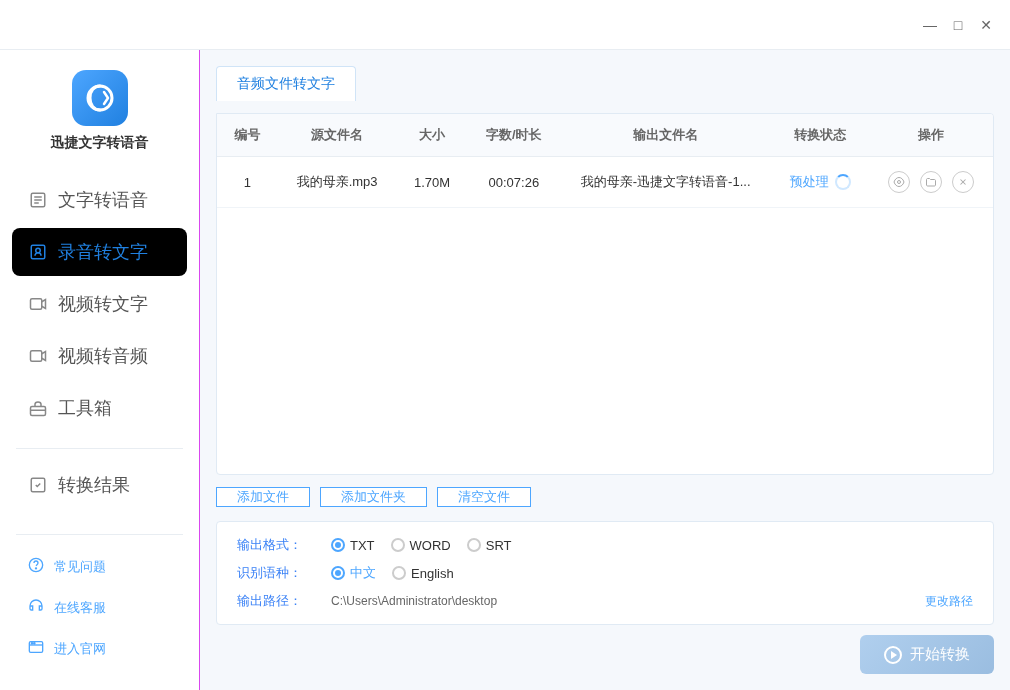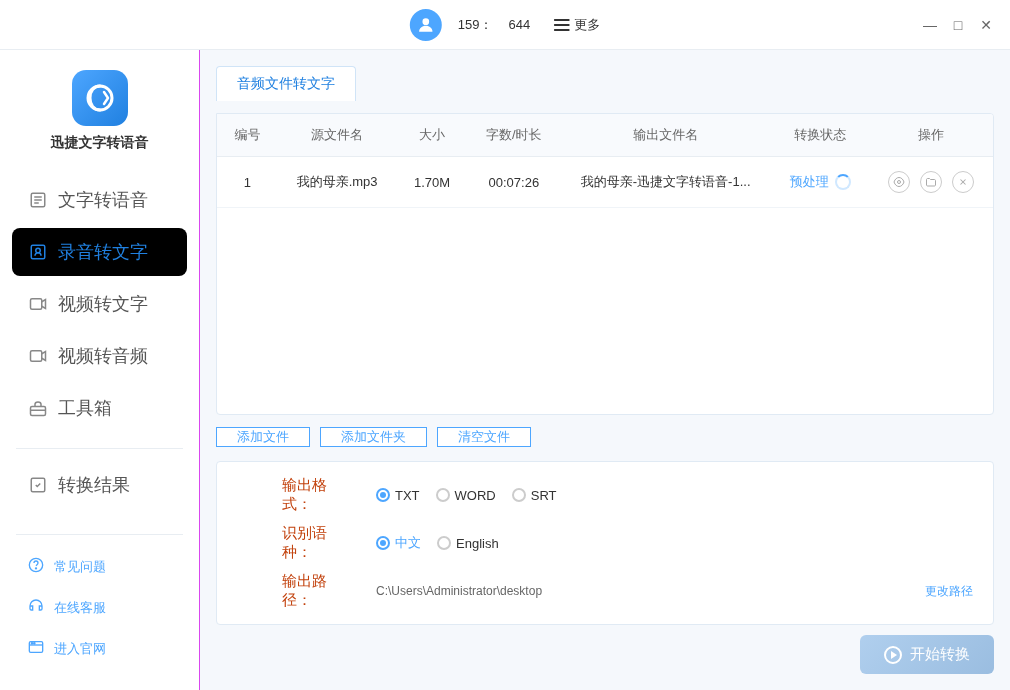--- a/index.html
+++ b/index.html
@@ -201,21 +201,21 @@
       border-collapse: collapse;
       font-size: 13px;
     }
     thead tr {
       background: #f8fafd;
       border-bottom: 1px solid #e8edf2;
     }
     thead th {
       padding: 12px 16px;
       color: #666;
-      font-weight: 400;
+      font-weight: 700;
       text-align: center;
     }
     tbody tr {
       border-bottom: 1px solid #f0f4f8;
     }
     tbody td {
       padding: 14px 16px;
       color: #333;
       text-align: center;
     }
@@ -284,24 +284,23 @@
       display: flex;
       align-items: center;
       gap: 24px;
       margin-bottom: 10px;
       font-size: 13px;
       color: #333;
     }
     .settings-row:last-child { margin-bottom: 0; }
     .settings-label {
       width: 70px;
-      color: #c2410c;
-      font-size: 15px;
+      color: #3b82f6;
+      font-size: 13px;
       flex-shrink: 0;
-      margin-left: 45px;
     }
     .radio-group {
       display: flex;
       align-items: center;
       gap: 16px;
     }
     .radio-option {
       display: flex;
       align-items: center;
       gap: 5px;
@@ -384,38 +383,20 @@
       border-left: 6px solid #fff;
       border-top: 4px solid transparent;
       border-bottom: 4px solid transparent;
       margin-left: 2px;
     }
   </style>
 </head>
 <body>
 
 <div class="title-bar">
-  <div class="title-bar-center">
-    <div class="user-avatar">
-      <svg width="20" height="20" viewBox="0 0 24 24" fill="white">
-        <circle cx="12" cy="8" r="4"></circle>
-        <path d="M4 20c0-4 3.6-7 8-7s8 3 8 7"></path>
-      </svg>
-    </div>
-    <span class="user-id">159：</span>
-    <span class="user-id">644</span>
-    <div class="more-btn">
-      <svg width="16" height="12" viewBox="0 0 16 12" fill="#333">
-        <rect y="0" width="16" height="2" rx="1"></rect>
-        <rect y="5" width="16" height="2" rx="1"></rect>
-        <rect y="10" width="16" height="2" rx="1"></rect>
-      </svg>
-      <span>更多</span>
-    </div>
-  </div>
   <div class="title-controls">
     <div class="ctrl-btn">—</div>
     <div class="ctrl-btn">□</div>
     <div class="ctrl-btn">✕</div>
   </div>
 </div>
 
 <div class="main-layout">
 
   <div class="sidebar">

